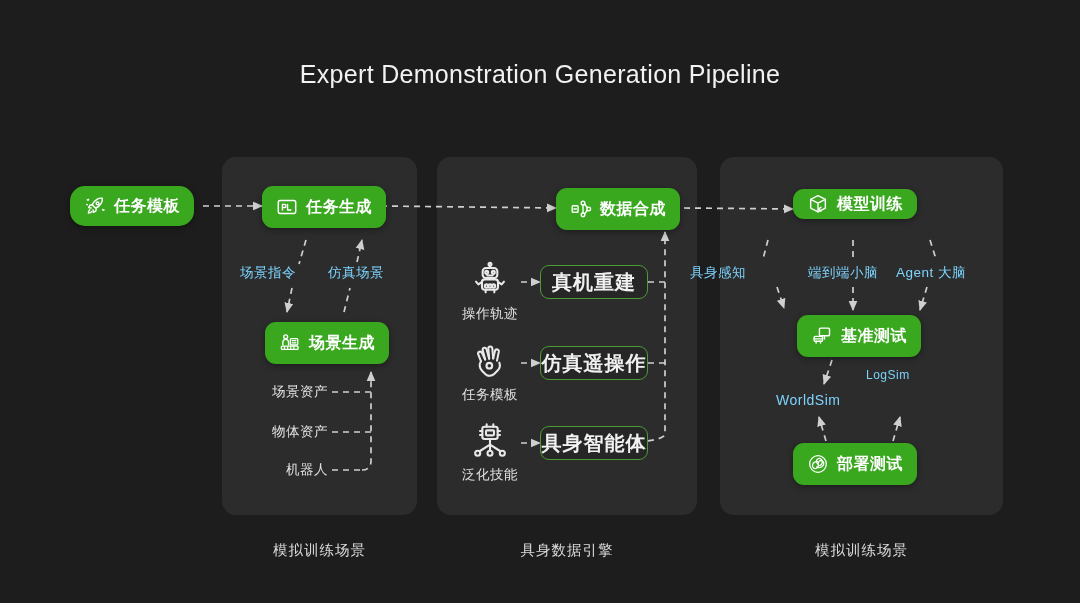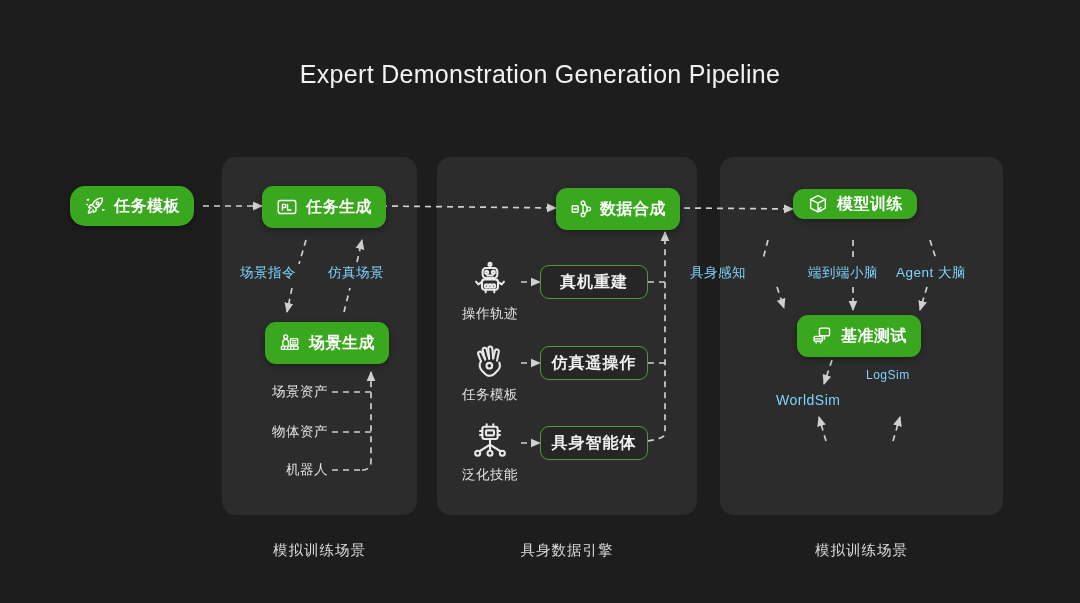--- a/index.html
+++ b/index.html
@@ -64,21 +64,21 @@
 
   .obox{
     position:absolute;
     background:#262626;
     border:1.6px solid #4c9b35;
     border-radius:9px;
     display:flex;align-items:center;justify-content:center;
     box-sizing:border-box;
     color:#f1f1f1;
   }
-  .obox .lbl{font-size:16px;font-weight:700;letter-spacing:1px;white-space:nowrap;}
+  .obox .lbl{font-size:20px;font-weight:700;letter-spacing:1px;white-space:nowrap;}
 
   .srcicon{position:absolute;width:40px;height:40px;}
   .srclabel{
     position:absolute;
     font-size:13.5px;
     color:#e2e2e2;
     white-space:nowrap;
     text-align:center;
     letter-spacing:.5px;
   }
@@ -282,14 +282,25 @@
         <rect x="3.4" y="12.4" width="9.2" height="5.4" rx="1.2"></rect>
         <path d="M5.6 17.8v1.8M10.4 17.8v1.8M3.4 15.1h9.2"></path>
       </svg>
     </span>
     <span class="lbl">基准测试</span>
   </div>
 
   <div class="edgelabel" style="left:776px;top:392px;width:88px;font-size:14px;">WorldSim</div>
   <div class="edgelabel" style="left:866px;top:368px;width:70px;font-size:12px;">LogSim</div>
 
+  <div class="pill" style="left:793px;top:443px;height:42px;">
+    <span class="ico">
+      <svg viewBox="0 0 24 24" fill="none" stroke="#fff" stroke-width="1.4" stroke-linecap="round" stroke-linejoin="round">
+        <circle cx="12" cy="12" r="9.1"></circle>
+        <path d="M12 12c0-2.6 2.1-4.4 4.3-3.6 2 .7 2.6 3.3 1.3 5.2-1.5 2.2-4.6 2.9-7 1.5"></path>
+        <path d="M12 12c-2.2-1.4-2.3-4.1-.4-5.5 1.7-1.3 4.2-.4 4.9 1.8.6 2-.4 4.3-2.6 5.4"></path>
+        <path d="M12 12c1.1 2.3-.3 4.8-2.7 5-2.1.2-3.7-1.8-3.2-4 .5-2.2 2.8-3.7 5.3-3.5"></path>
+      </svg>
+    </span>
+    <span class="lbl">部署测试</span>
+  </div>
 
 </div>
 
 </body></html>

